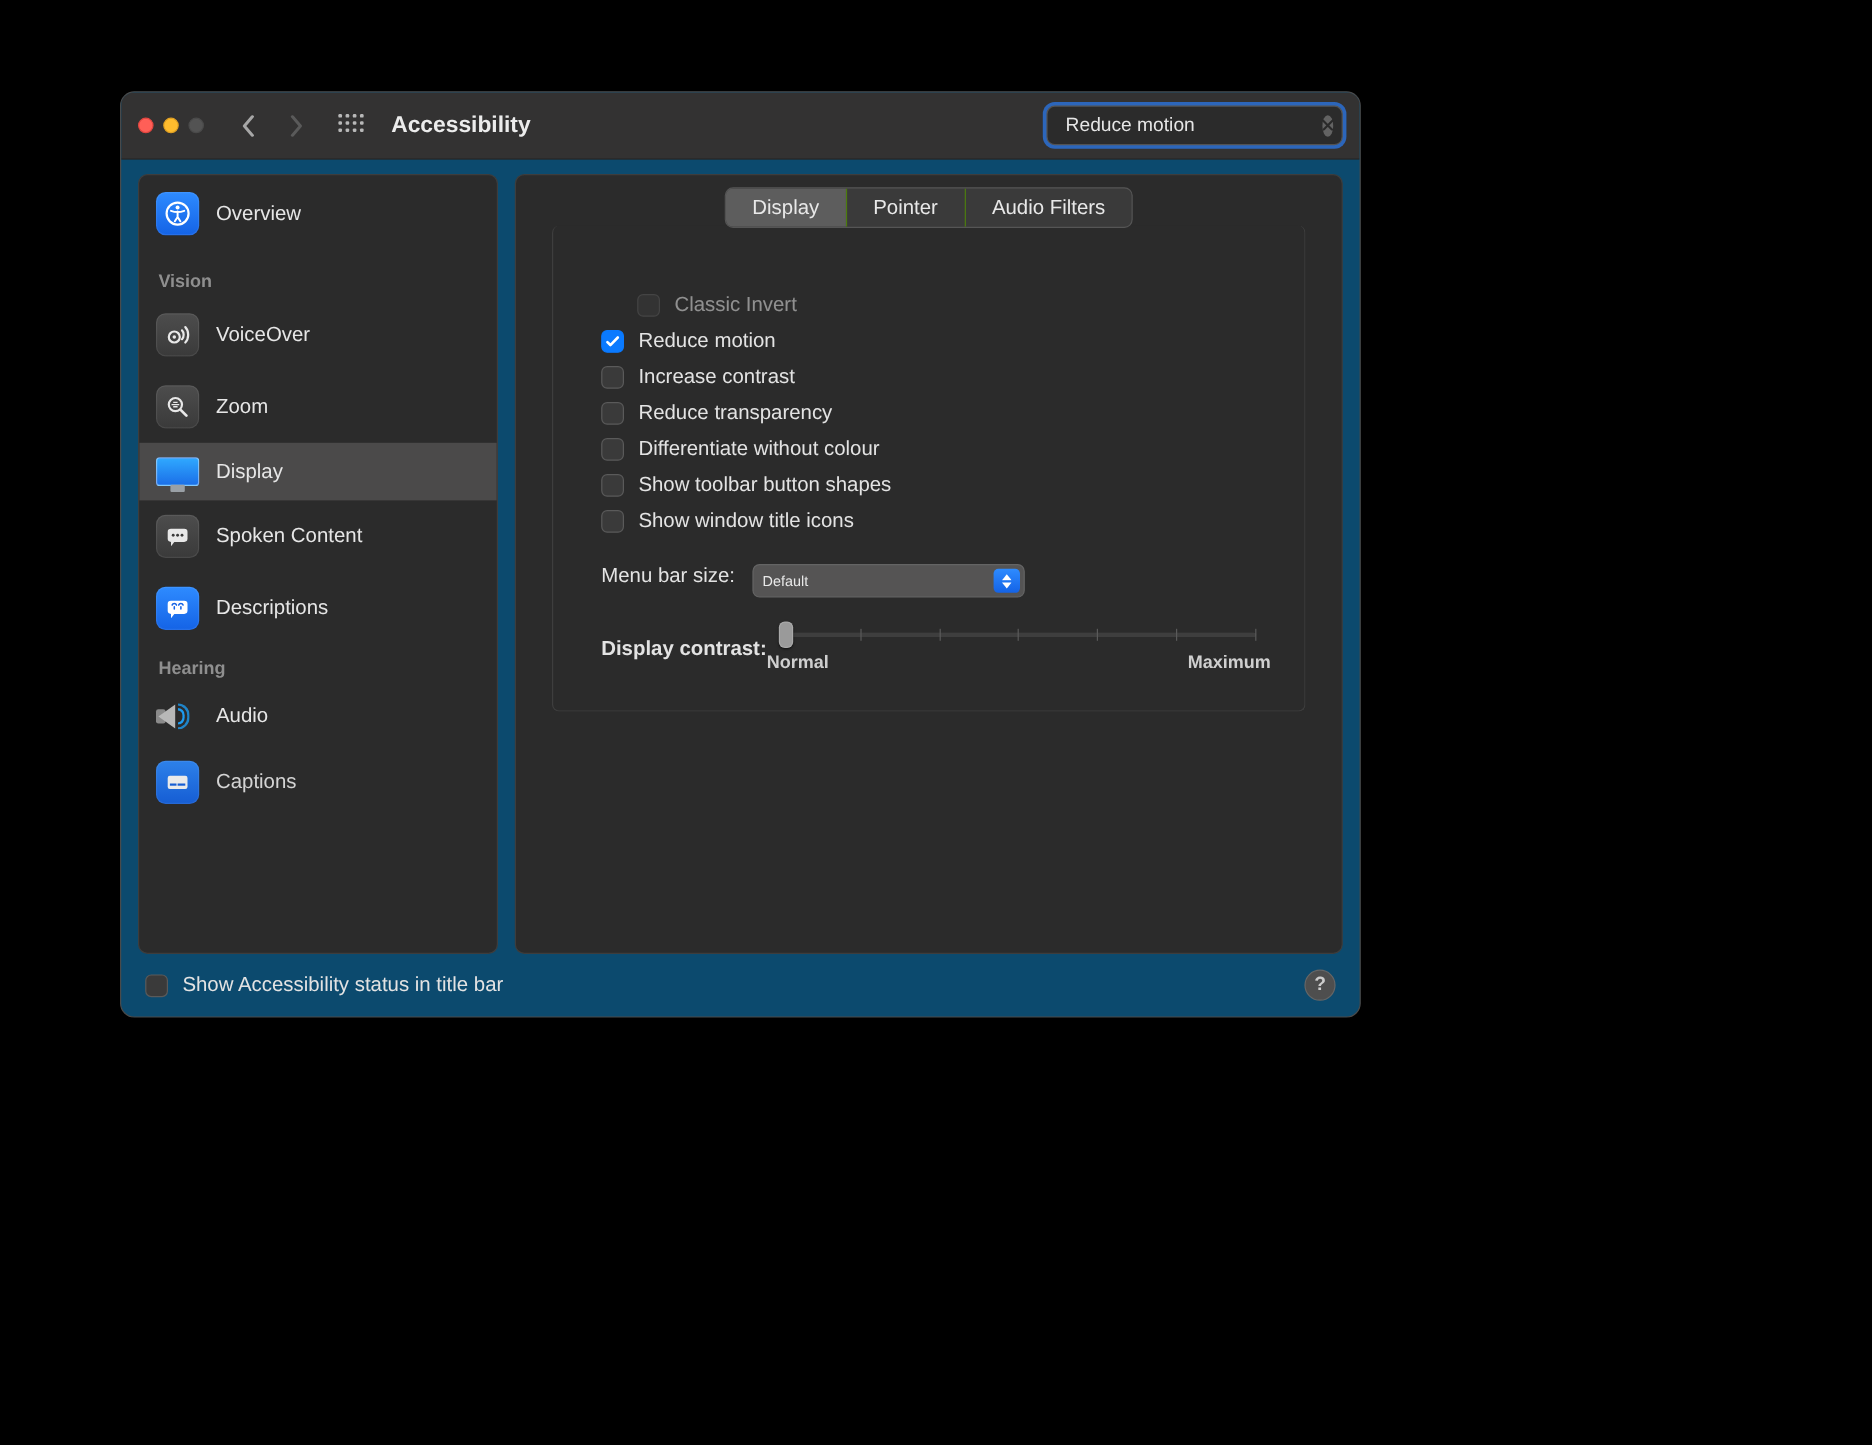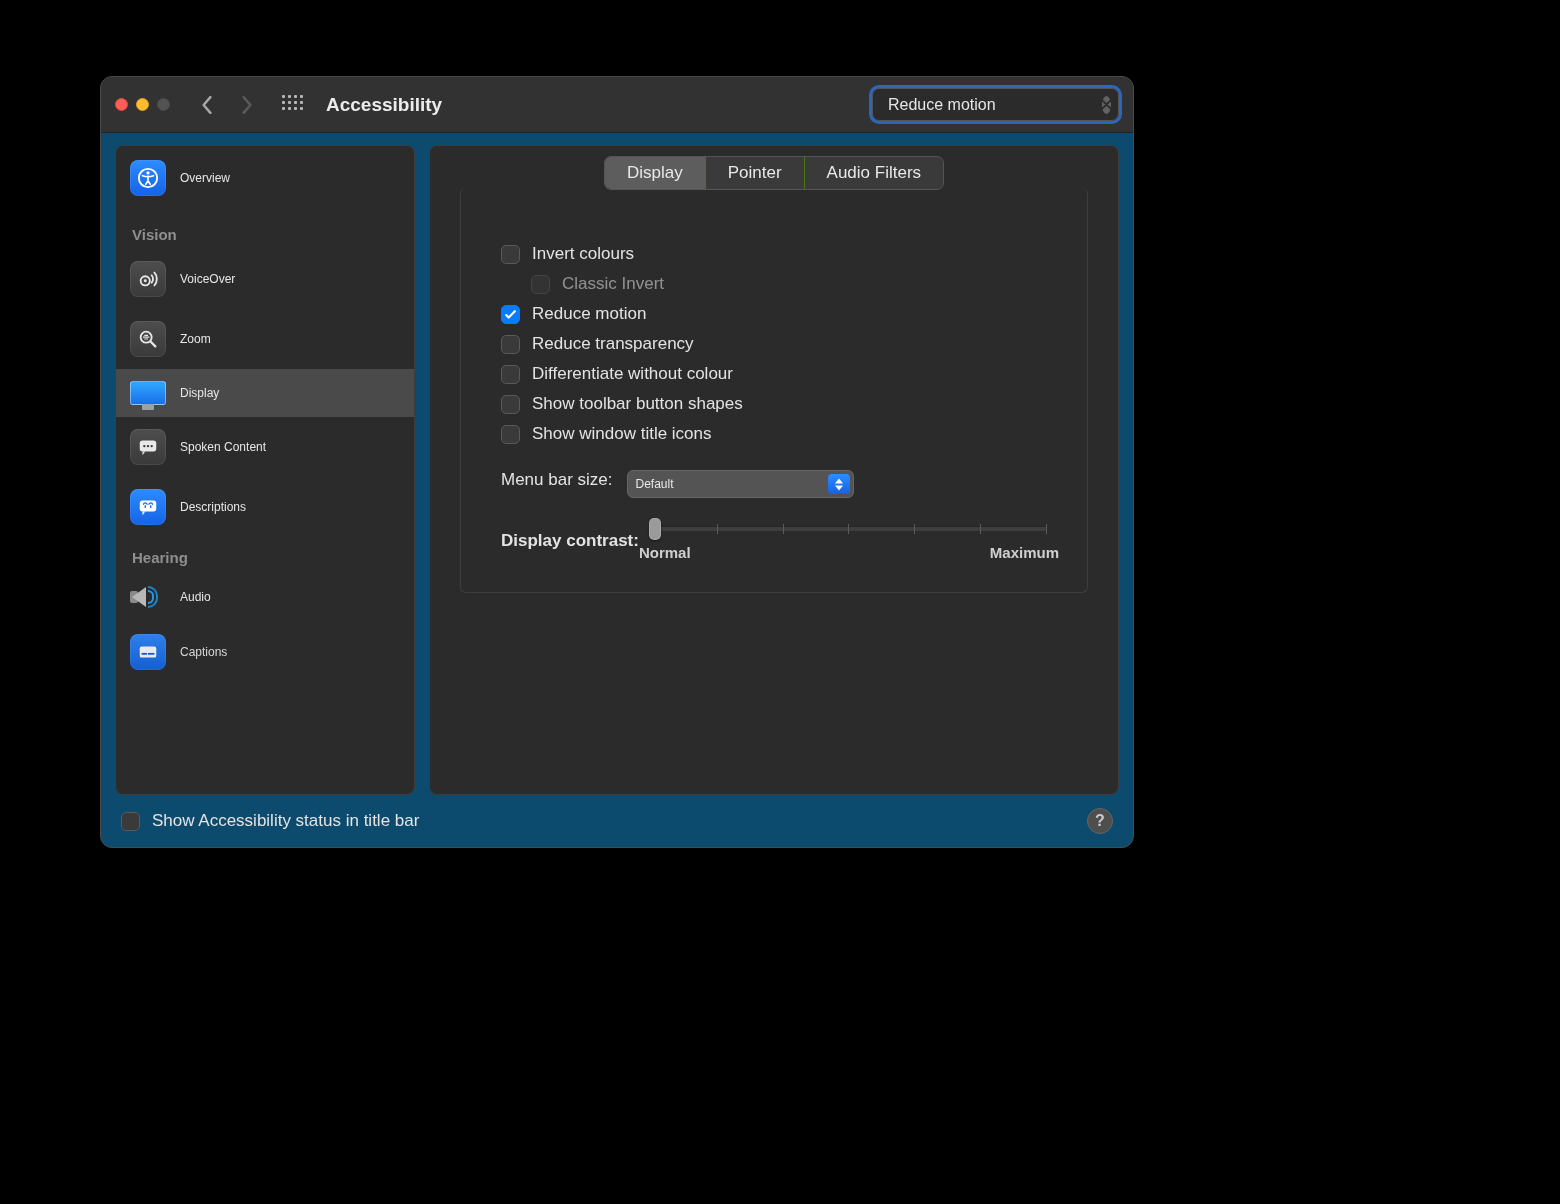--- a/index.html
+++ b/index.html
@@ -62,21 +62,21 @@
   .searchbox .clear { width:18px; height:18px; border-radius:50%; background:#636363; display:flex; align-items:center; justify-content:center; cursor:pointer;}
   .searchbox .clear svg{ width:9px; height:9px; fill:#2a2a2a;}
   .body { flex:1; display:flex; padding: 12px 14px 0 14px; gap:14px; overflow:hidden;}
   .sidebar {
     width: 300px; flex:none; border:1px solid #3d3d3d; background:#2b2b2b; border-radius:8px;
     overflow-y:auto; padding-bottom:6px;
   }
   .sb-item { display:flex; align-items:center; gap:14px; padding:12px 14px 12px 14px; cursor:pointer; }
   .sb-item.first { padding-top:14px; padding-bottom:18px; border-bottom:0;}
   .sb-item.selected { background:#4b4a4a; }
-  .sb-item .label { font-size:12px; color:#e6e6e6; }
+  .sb-item .label { font-size:17px; color:#e6e6e6; }
   .sb-section-title { font-size:15px; color:#8f8f8f; font-weight:600; padding: 12px 16px 6px 16px; }
   .icon-tile {
     width:36px; height:36px; border-radius:8px; flex:none; display:flex; align-items:center; justify-content:center;
     background: linear-gradient(#4d4d4d,#3a3a3a); box-shadow: inset 0 0 0 1px rgba(255,255,255,.08);
   }
   .icon-tile.blue { background: linear-gradient(#2e8bff,#1463e6); }
   .icon-tile svg { width:22px; height:22px; fill:#e9e9e9; }
   .icon-display { width:36px; height:24px; border-radius:3px; background: linear-gradient(#2fa8ff,#1b6fe8); border:1px solid rgba(255,255,255,.4); position:relative;}
   .icon-display::after { content:""; position:absolute; bottom:-6px; left:50%; transform:translateX(-50%); width:12px; height:6px; background:#9aa0a6; border-radius:1px;}
   .content {
@@ -292,35 +292,35 @@
 
     <div class="content">
       <div class="seg">
         <div class="segbtn active">Display</div>
         <div class="segbtn">Pointer</div>
         <div class="segbtn">Audio Filters</div>
       </div>
 
       <div class="panel">
         <div class="opts">
-          <div class="chk-row">
-            <div class="chk"></div>
-            <div class="chk-label">Invert colours</div>
-          </div>
           <div class="chk-row sub">
             <div class="chk"></div>
             <div class="chk-label">Classic Invert</div>
           </div>
           <div class="chk-row">
             <div class="chk checked">
               <svg viewBox="0 0 12 12">
                   <path d="M2 6.5l2.3 2.3L10 3" stroke="#fff" stroke-width="2" fill="none" stroke-linecap="round" stroke-linejoin="round"></path>
                 </svg>
             </div>
             <div class="chk-label">Reduce motion</div>
+          </div>
+          <div class="chk-row">
+            <div class="chk"></div>
+            <div class="chk-label">Increase contrast</div>
           </div>
           <div class="chk-row">
             <div class="chk"></div>
             <div class="chk-label">Reduce transparency</div>
           </div>
           <div class="chk-row">
             <div class="chk"></div>
             <div class="chk-label">Differentiate without colour</div>
           </div>
           <div class="chk-row">

